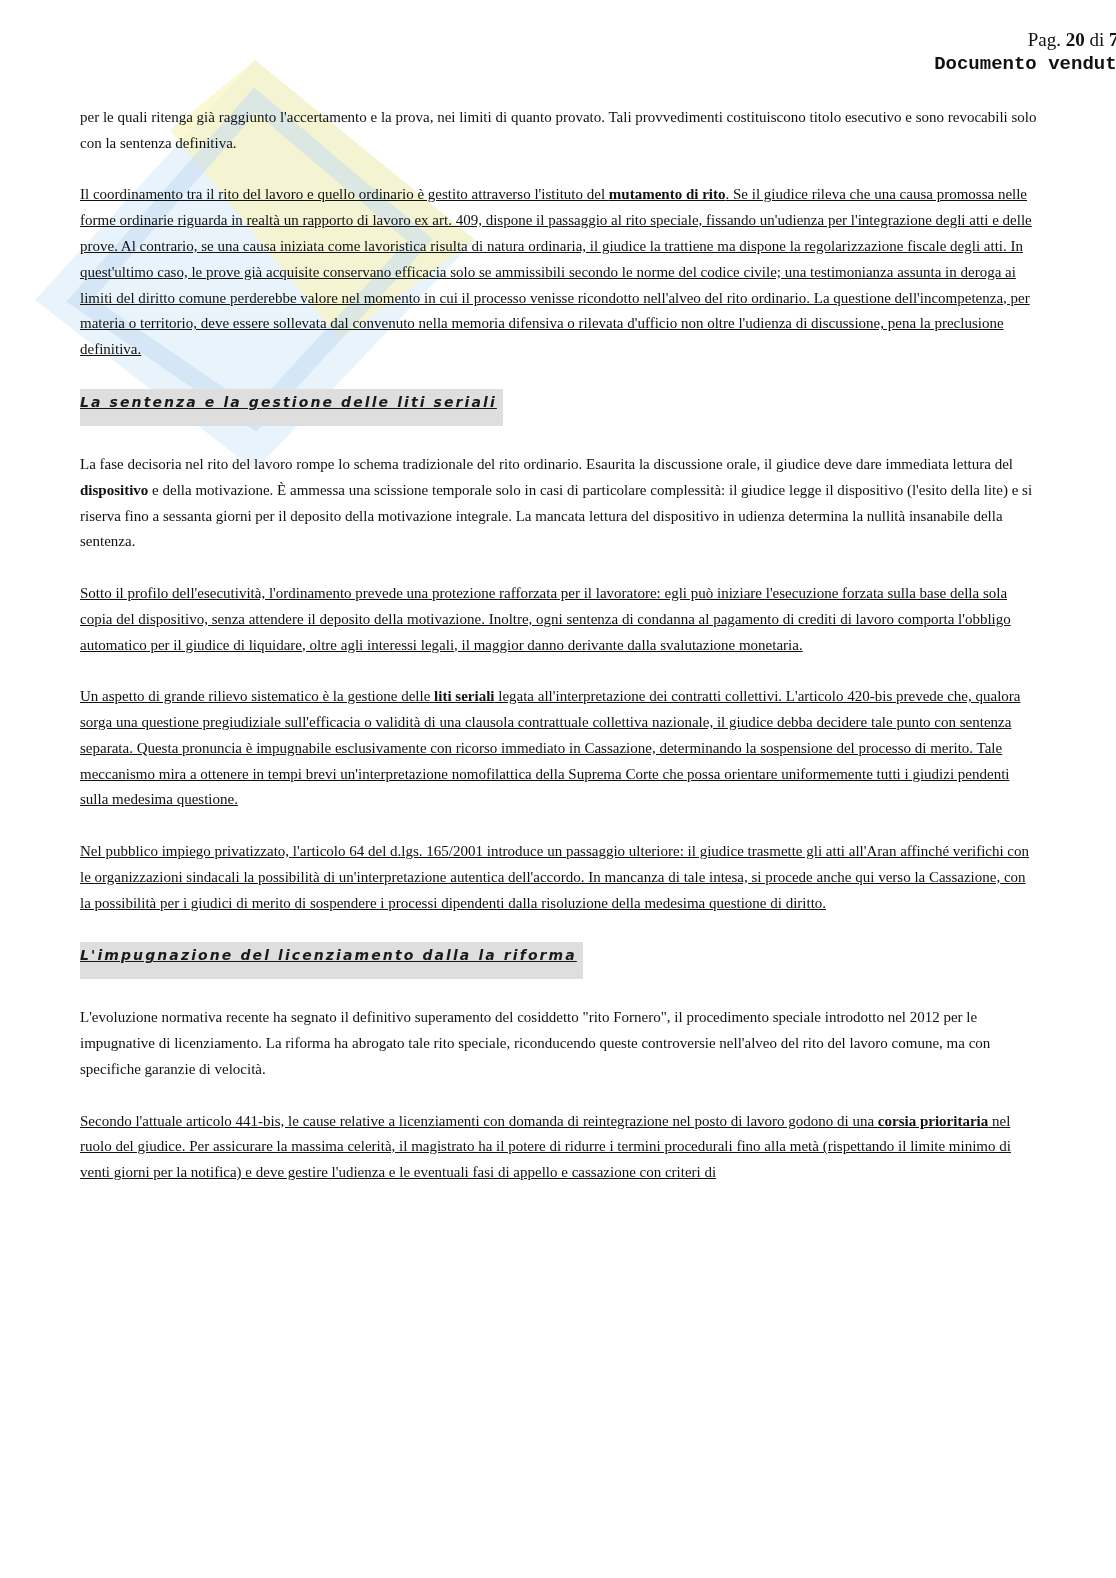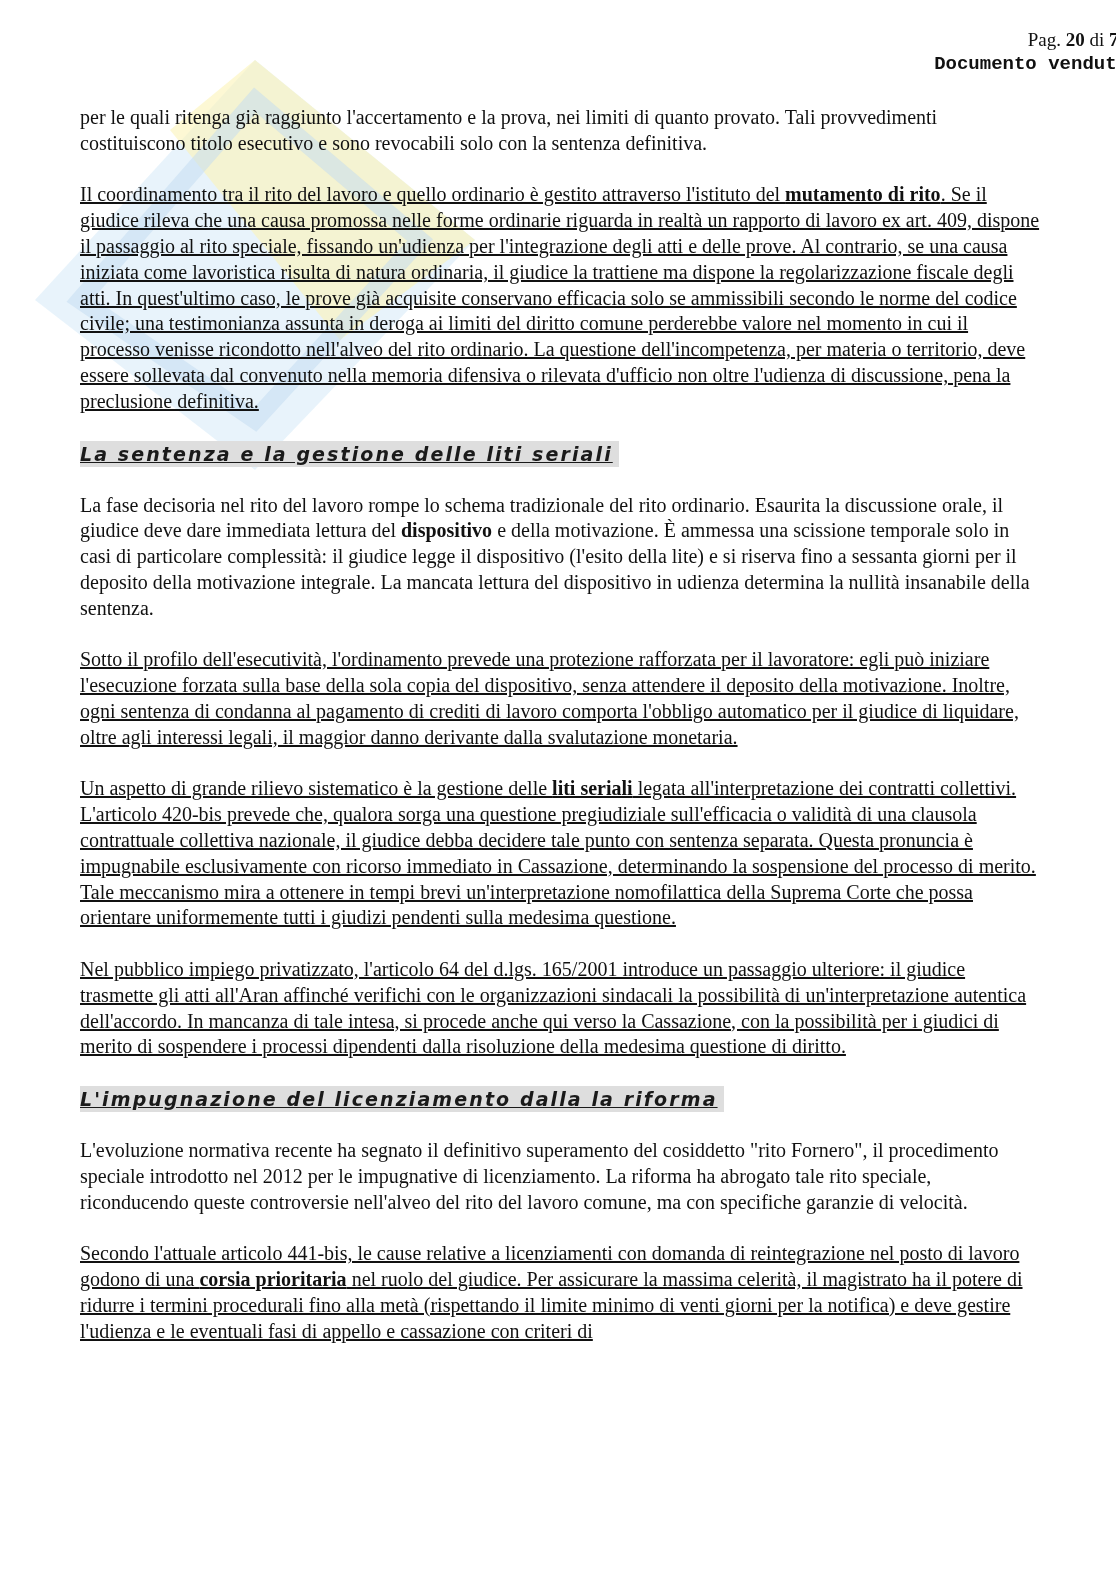--- a/index.html
+++ b/index.html
@@ -4,26 +4,26 @@
 <style>
   html, body { margin: 0; padding: 0; background: #ffffff; }
   body { width: 1116px; height: 1578px; position: relative; overflow: hidden;
          font-family: "Liberation Serif", serif; color: #111; }
   .watermark { position: absolute; left: 20px; top: 40px; width: 470px; height: 440px;
                pointer-events: none; z-index: 0; }
   .header { position: absolute; top: 27px; left: 12px; width: 1116px; text-align: right;
             font-size: 19px; line-height: 25px; z-index: 1; }
   .header .line2 { font-weight: bold; font-family: Liberation Mono, monospace; }
   .content { position: absolute; left: 80px; top: 105px; width: 960px; z-index: 1; }
-  p { margin: 0; font-size: 20px; line-height: 25.8px; }
+  p { margin: 0; font-size: 15px; line-height: 25.8px; }
   p.gap { margin-top: 25.8px; text-decoration: underline; }
   .h { display: inline-block; margin-top: 26px; margin-bottom: 26px;
        background: #dedede; font-family: "DejaVu Sans", sans-serif;
        font-style: italic; font-weight: bold; text-decoration: underline;
-       letter-spacing: 2.1px; font-size: 19px; line-height: 26px; padding: 0 6px 0 0; color: #1a1a1a; }
+       letter-spacing: 2.1px; font-size: 14px; line-height: 26px; padding: 0 6px 11px 0; color: #1a1a1a; }
   b { font-weight: bold; }
 </style>
 </head>
 <body>
 
 <svg class="watermark" viewBox="0 0 470 440">
   <polygon points="235,20 455,200 235,430 15,260" fill="#d6e9f8" opacity="0.55"></polygon>
   <polygon points="235,20 455,200 320,300 150,90" fill="#fcf4b8" opacity="0.6"></polygon>
   <polygon points="60,260 235,60 400,200 235,380" fill="none" stroke="#c2dcf2" stroke-width="18" opacity="0.5"></polygon>
 </svg>

